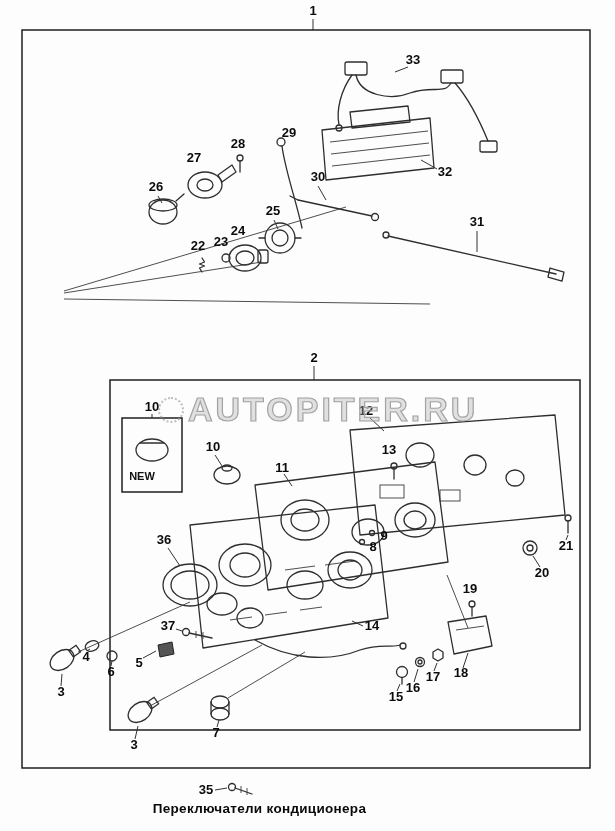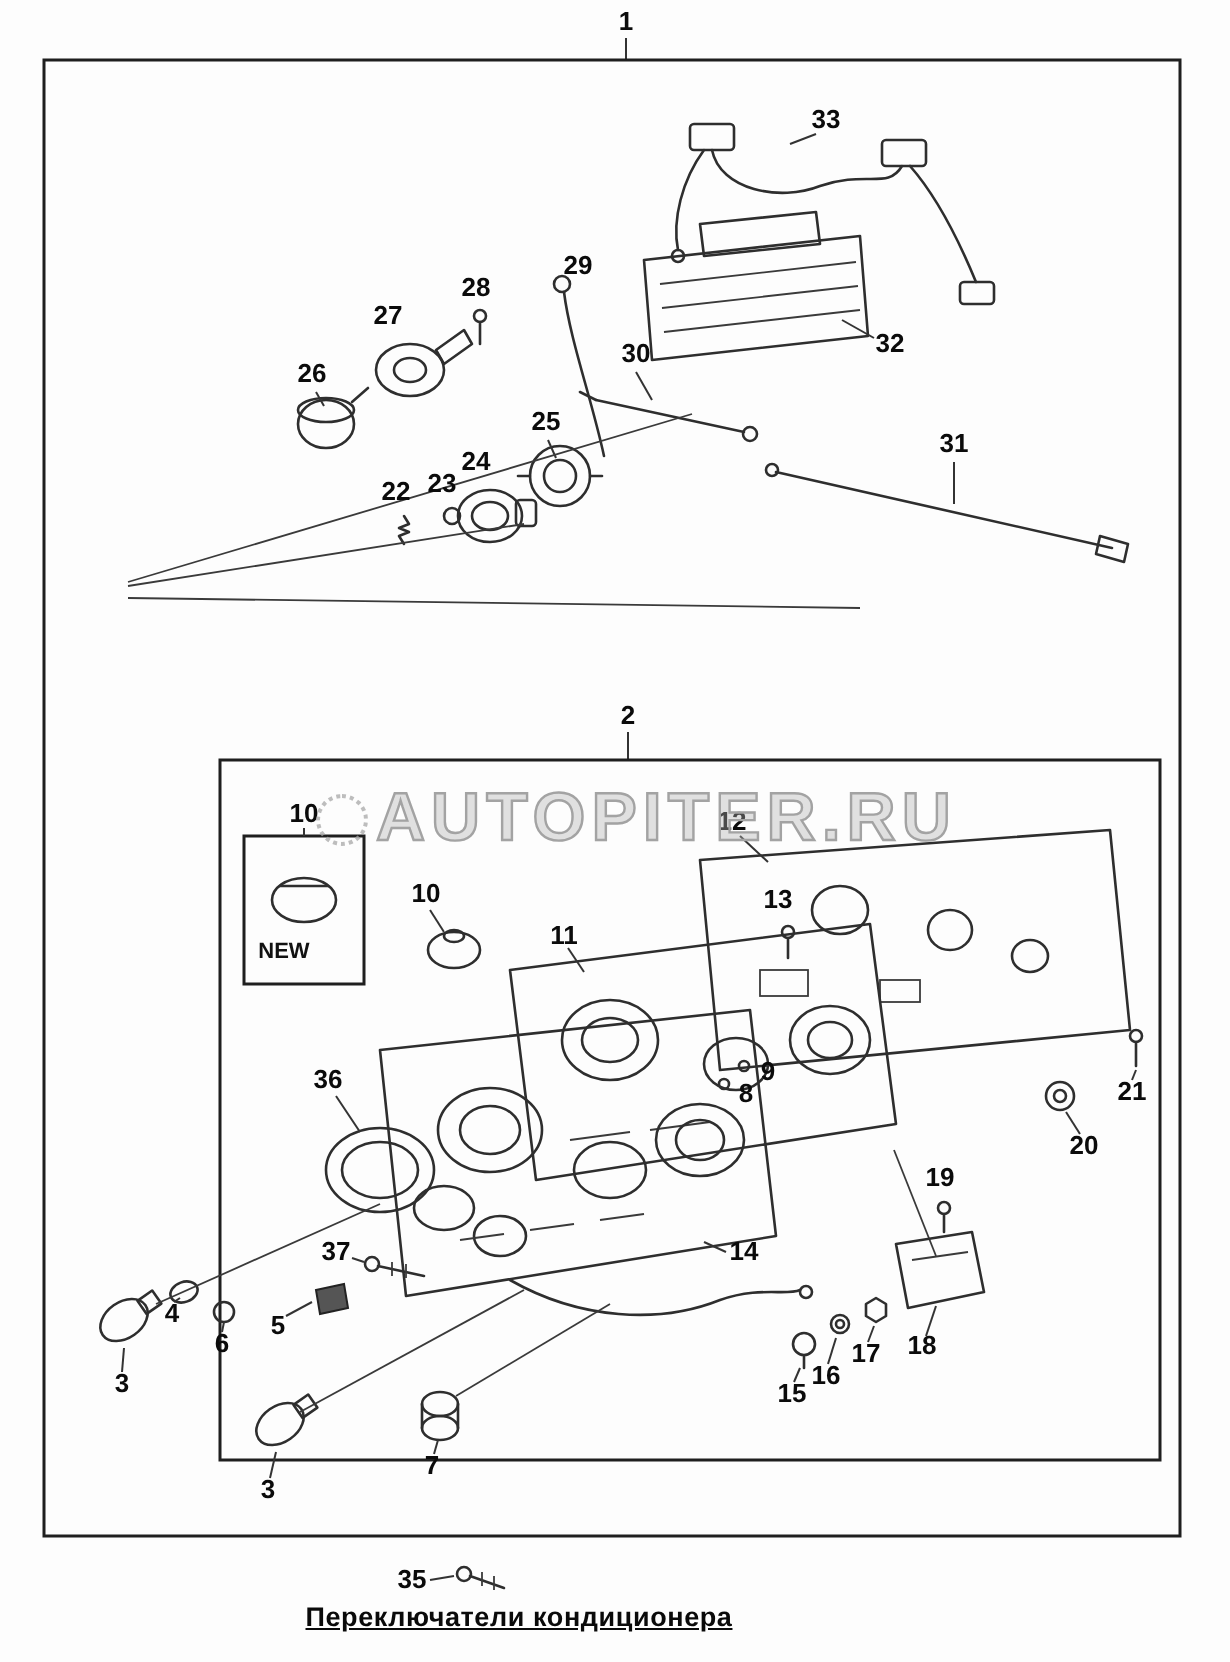--- a/index.html
+++ b/index.html
@@ -38,21 +38,20 @@
     white-space:nowrap;
   }
   .new-badge{
     position:absolute;left:120px;top:470px;width:44px;
     text-align:center;font-size:11px;font-weight:bold;color:#111;
   }
   .caption{
     position:absolute;left:0;top:801px;width:519px;
     text-align:center;font-size:13.5px;font-weight:bold;color:#0a0a0a;
     letter-spacing:.3px;
-    text-decoration:underline;
   }
 </style>
 </head>
 <body>
 
 <div class="stage">
 
   <svg width="615" height="831" viewBox="0 0 615 831">
 
     <g>

